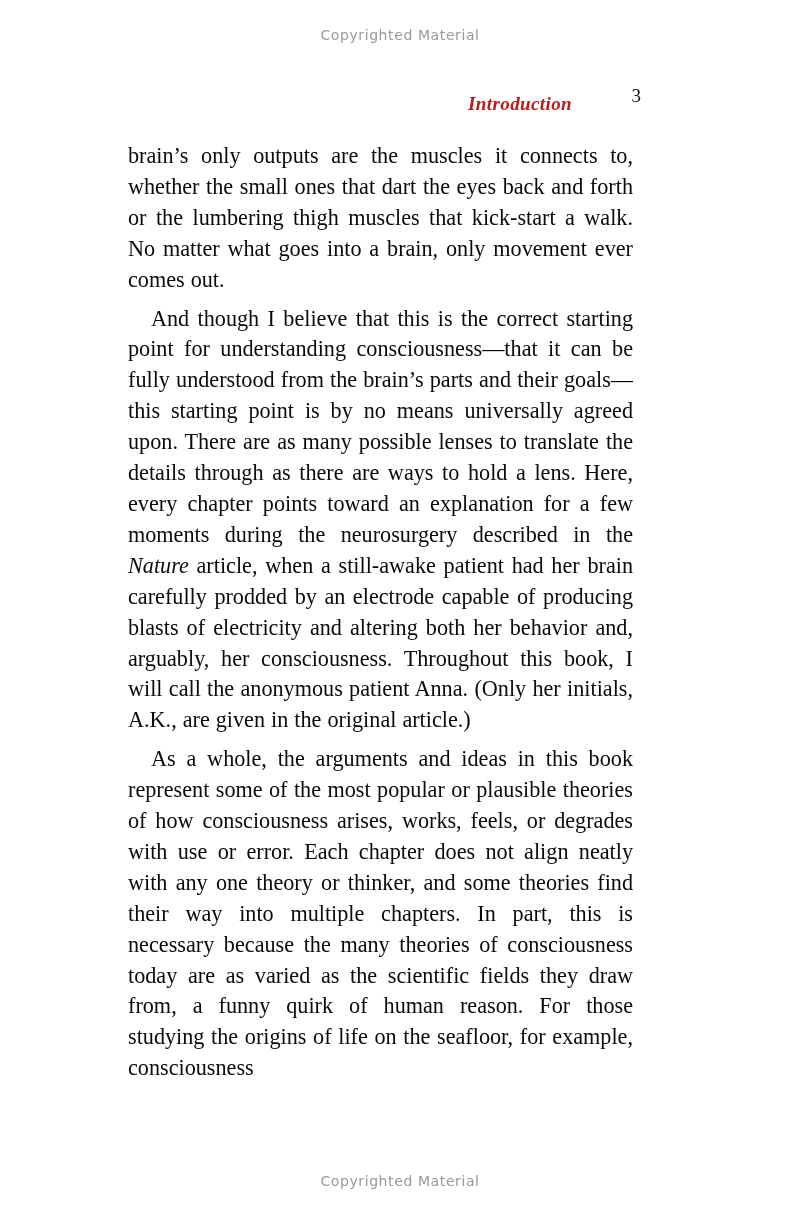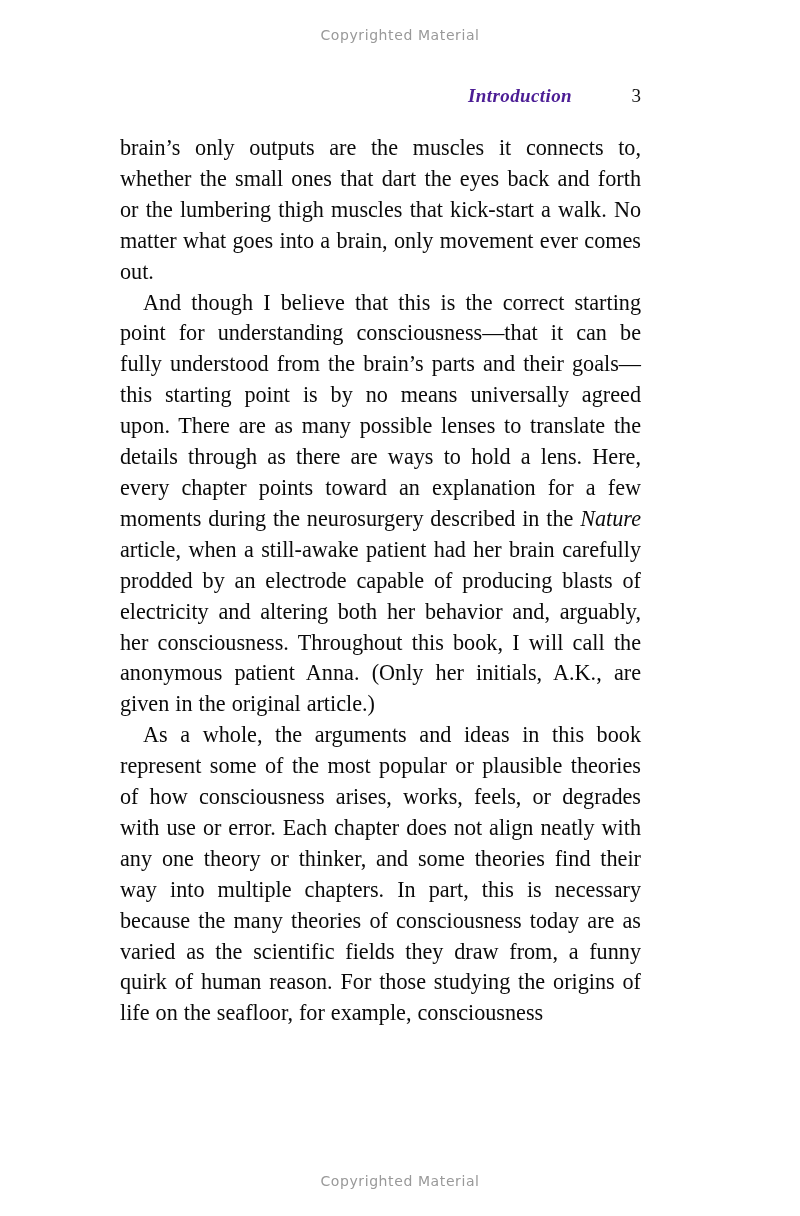--- a/index.html
+++ b/index.html
@@ -41,48 +41,48 @@
   .running-head {
     position: absolute;
     left: 120px;
     top: 85px;
     width: 521px;
     height: 24px;
   }
   .running-head-title {
     position: absolute;
     left: 348px;
-    top: 0;
+    top: 8px;
     font-family: "Liberation Serif", serif;
     font-style: italic;
     font-weight: bold;
     font-size: 19px;
     letter-spacing: 0.4px;
-    color: #4c1d95;
+    color: #b91c1c;
     white-space: nowrap;
   }
   .running-head-folio {
     position: absolute;
     right: 0;
     top: 0;
     font-family: "Liberation Serif", serif;
     font-size: 19px;
     color: #111111;
     white-space: nowrap;
   }
 
   
   .body-column {
     position: absolute;
     left: 120px;
     top: 133px;
     width: 521px;
   }
   .body-paragraph {
-    margin: 0;
+    margin: 8px;
     font-size: 22.2px;
     line-height: 30.9px;
     text-align: justify;
     text-align-last: left;
     color: #0a0a0a;
     -webkit-hyphens: none;
     hyphens: none;
     word-spacing: 0.02em;
   }
   .body-paragraph + .body-paragraph {

